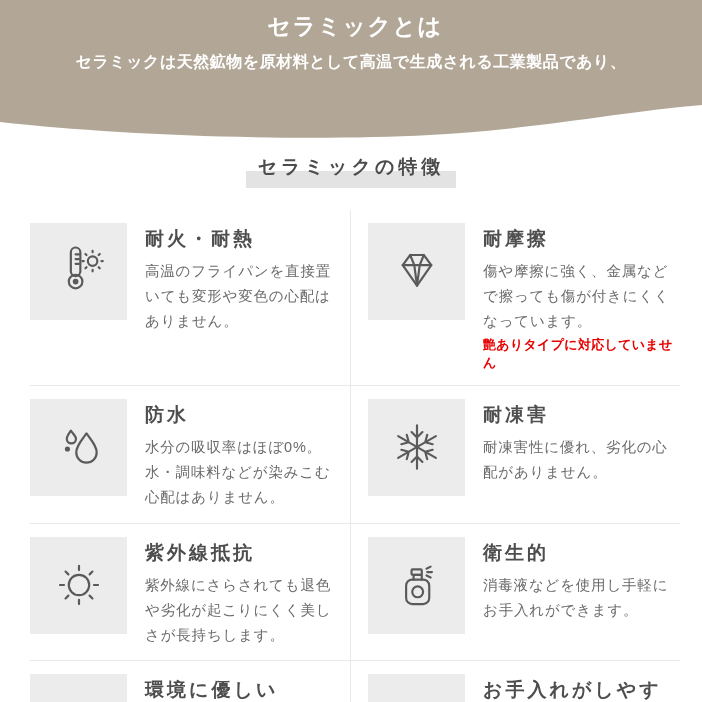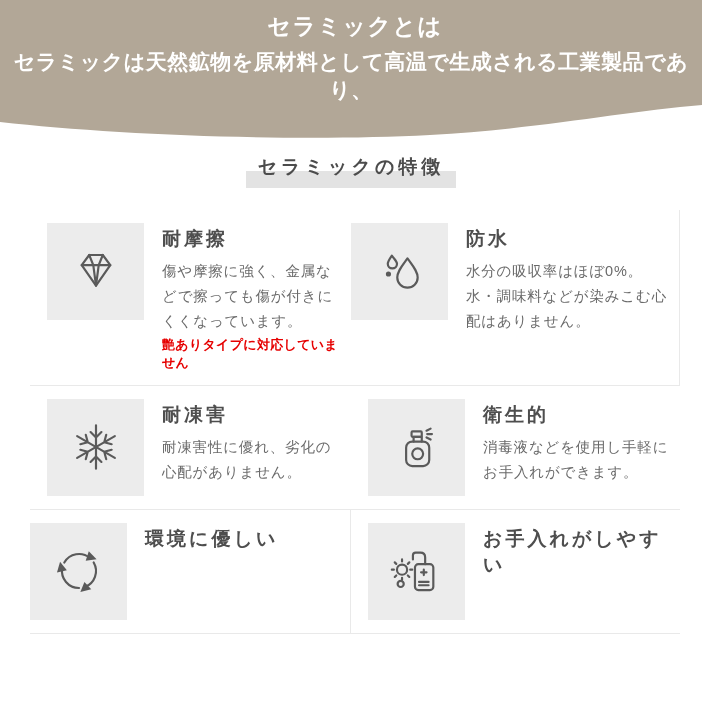--- a/index.html
+++ b/index.html
@@ -15,21 +15,21 @@
     height:104px;
     text-align:center;
     color:#ffffff;
   }
   .hero-title{
     margin:0;padding-top:11px;
     font-size:23px;font-weight:bold;letter-spacing:1.5px;padding-left:8px;
   }
   .hero-text{
     margin:6px 0 4px;
-    font-size:21px;font-weight:bold;letter-spacing:0.5px;
+    font-size:16px;font-weight:bold;letter-spacing:0.5px;
     line-height:28px;
   }
   .hero-curve{display:block;width:702px;height:36px;}
   
   .section-heading{
     text-align:center;
     margin:12px 0 22px;
   }
   .section-heading span{
     display:inline-block;
@@ -87,20 +87,36 @@
 <svg class="hero-curve" viewBox="0 0 702 36" preserveAspectRatio="none">
   <path d="M0,0 H702 V1 C625,7 540,25 430,31 C295,38 115,31 0,18 Z" fill="#b2a797"></path>
 </svg>
 
 <div class="section-heading">
   <span>セラミックの特徴</span>
 </div>
 
 <div class="features">
 
+  <div class="cell left">
+    <div class="icon-box">
+      <svg viewBox="0 0 100 100">
+        <rect class="stroke" x="38" y="14" width="14" height="42" rx="7"></rect>
+        <circle class="stroke" cx="45" cy="64" r="10"></circle>
+        <circle class="fillg" cx="45" cy="64" r="4.2"></circle>
+        <path class="stroke" d="M45,24 h5 M45,31 h5 M45,38 h5" stroke-width="2.4"></path>
+        <circle class="stroke" cx="70" cy="34" r="7"></circle>
+        <path class="stroke" stroke-width="3" d="M70,21 v-2 M70,47 v2 M57,34 h-2 M83,34 h2 M61,25 l-1.5,-1.5 M79,43 l1.5,1.5 M79,25 l1.5,-1.5 M61,43 l-1.5,1.5"></path>
+      </svg>
+    </div>
+    <div class="txt">
+      <h3 class="feature-title">耐火・耐熱</h3>
+      <p class="feature-body">高温のフライパンを直接置いても変形や変色の心配はありません。</p>
+    </div>
+  </div>
 
   <div class="cell right">
     <div class="icon-box">
       <svg viewBox="0 0 100 100">
         <path class="stroke" d="M29,40 L40,25 H60 L71,40 L50,70 Z"></path>
         <path class="stroke" d="M29,40 H71 M40,25 L46,40 L50,70 M60,25 L54,40 L50,70"></path>
       </svg>
     </div>
     <div class="txt">
       <h3 class="feature-title">耐摩擦</h3>
@@ -138,20 +154,35 @@
           </g>
         </g>
       </svg>
     </div>
     <div class="txt">
       <h3 class="feature-title">耐凍害</h3>
       <p class="feature-body">耐凍害性に優れ、劣化の心配がありません。</p>
     </div>
   </div>
 
+  <div class="cell left">
+    <div class="icon-box">
+      <svg viewBox="0 0 100 100">
+        <circle class="stroke" cx="50" cy="50" r="15"></circle>
+        <g class="stroke" stroke-width="4">
+          <path d="M50,22 v6 M50,78 v-6 M22,50 h6 M78,50 h-6"></path>
+          <path d="M30.2,30.2 l4.2,4.2 M69.8,69.8 l-4.2,-4.2 M69.8,30.2 l-4.2,4.2 M30.2,69.8 l4.2,-4.2"></path>
+        </g>
+      </svg>
+    </div>
+    <div class="txt">
+      <h3 class="feature-title">紫外線抵抗</h3>
+      <p class="feature-body">紫外線にさらされても退色や劣化が起こりにくく美しさが長持ちします。</p>
+    </div>
+  </div>
 
   <div class="cell right">
     <div class="icon-box">
       <svg viewBox="0 0 100 100">
         <rect class="stroke" x="34" y="42" width="34" height="36" rx="9"></rect>
         <circle class="stroke" cx="51" cy="60" r="8"></circle>
         <path class="stroke" d="M45,42 v-7 h12 v7"></path>
         <rect class="stroke" x="42" y="27" width="15" height="8" rx="1.5"></rect>
         <g class="stroke" stroke-width="2.6">
           <path d="M64,26 l6,-3 M65,31 h7 M64,36 l6,3"></path>

